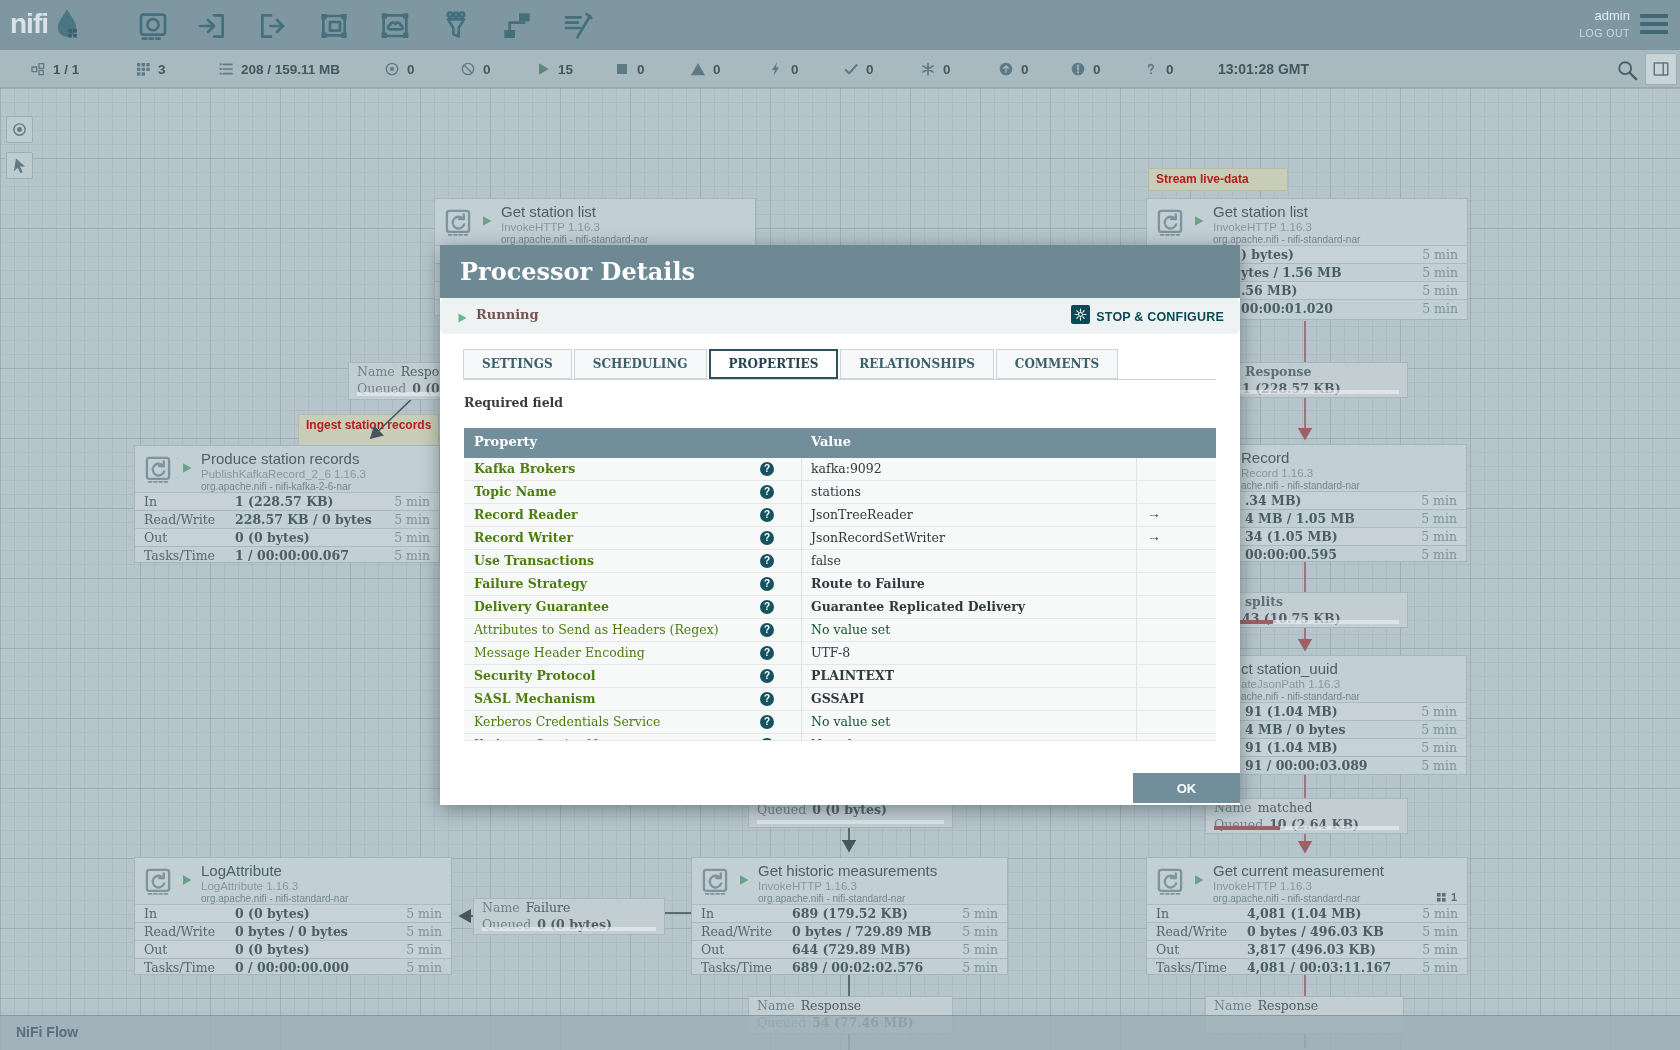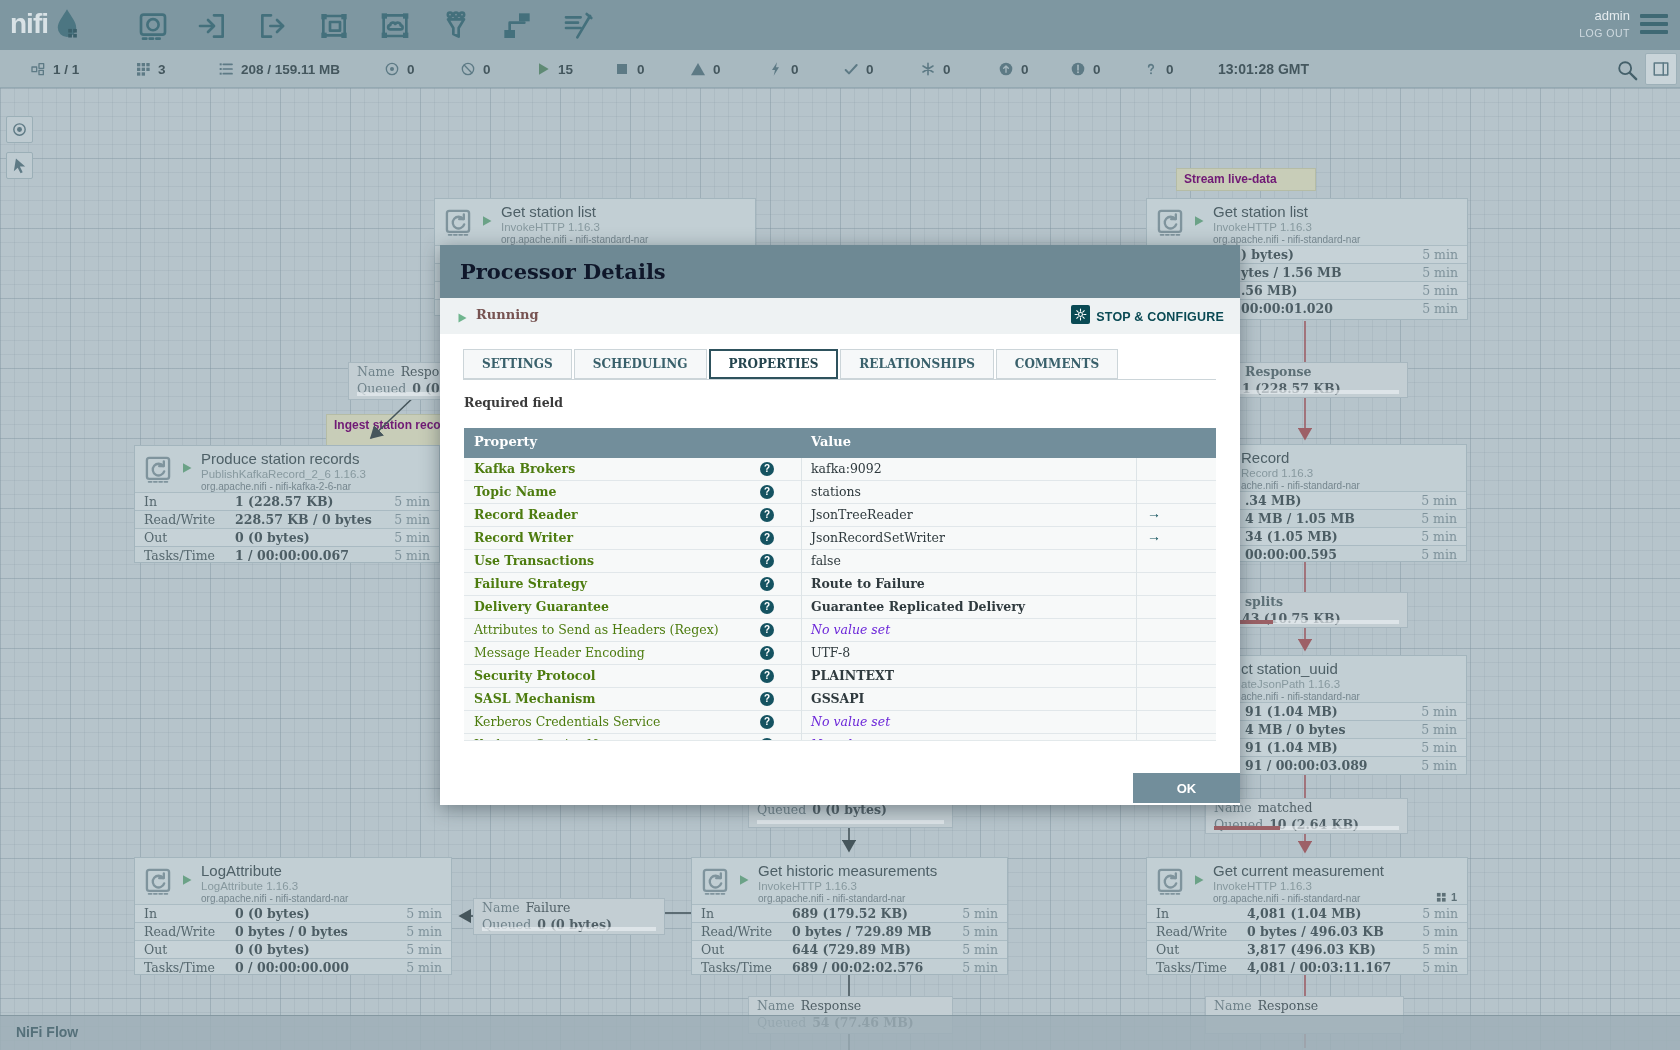--- a/index.html
+++ b/index.html
@@ -43,22 +43,22 @@
       linear-gradient(90deg, rgba(125,148,158,.33) 1px, transparent 1px),
       linear-gradient(rgba(125,148,158,.16) 1px, transparent 1px),
       linear-gradient(90deg, rgba(125,148,158,.16) 1px, transparent 1px);
     background-size:70px 70px, 70px 70px, 14px 14px, 14px 14px; z-index:0; }
   #wires { position:absolute; left:0; top:0; width:1680px; height:1050px; z-index:2; pointer-events:none; }
 
   .canvas-tool { position:absolute; width:27px; height:27px; background:#becbd1; border:1px solid #9bafb7;
     border-radius:2px; color:#5e7a85; z-index:4; cursor:pointer; }
   .canvas-tool svg { width:17px; height:17px; margin:4px; }
 
-  .nlabel { position:absolute; background:#c8cdb8; border:1px solid #b5bca5; color:#701a75;
-    font-size:12px; font-weight:bold; padding:3px 7px; z-index:1; white-space:nowrap;margin-left:28px; }
+  .nlabel { position:absolute; background:#c8cdb8; border:1px solid #b5bca5; color:#b91c1c;
+    font-size:12px; font-weight:bold; padding:3px 7px; z-index:1; white-space:nowrap; }
 
   
   .proc { position:absolute; background:#c2cfd4; border:1px solid #a3b5bd; z-index:3; cursor:pointer; }
   .proc-head { position:absolute; left:0; top:0; right:0; height:46px; }
   .proc-stamp { position:absolute; left:9px; top:9px; width:28px; height:28px; color:#7f949d; }
   .proc-stamp svg { width:28px; height:28px; }
   .proc-play { position:absolute; left:46px; top:14px; width:12px; height:12px; color:#6ba287; }
   .proc-play svg { width:12px; height:12px; }
   .proc-name { position:absolute; left:66px; top:4px; font-size:15px; color:#4e6067; white-space:nowrap; }
   .proc-type { position:absolute; left:66px; top:22px; font-size:11.5px; color:#87999f; white-space:nowrap; }
@@ -91,23 +91,23 @@
 
   
   #bottombar { position:absolute; left:0; top:1015px; width:1680px; height:35px;
     background:rgba(158,175,183,.82); border-top:1px solid rgba(116,138,148,.65); z-index:6;padding-left:24px; }
   #breadcrumb { position:absolute; left:16px; top:8px; font-size:14px; font-weight:bold; color:#55707a; cursor:pointer; }
 
   
   #dialog { position:absolute; left:440px; top:245px; width:800px; height:560px; background:#fff;
     box-shadow:0 4px 18px rgba(30,45,52,.45); z-index:10; }
   #dialog-header { position:absolute; left:0; top:0; width:100%; height:53px; background:#6e8994; }
-  #dialog-title { position:absolute; left:20px; top:0; line-height:53px; color:#0f172a; font-size:21px;
+  #dialog-title { position:absolute; left:20px; top:0; line-height:53px; color:#ffffff; font-size:24px;
     font-weight:bold; font-family:"DejaVu Serif", serif; }
-  #dialog-status { position:absolute; left:0; top:53px; width:100%; height:36px; background:#eef2f3; }
+  #dialog-status { position:absolute; left:0; top:53px; width:100%; height:36px; background:#eef2f3;border-radius:6px; }
   #run-icon { position:absolute; left:16px; top:12px; width:12px; height:12px; color:#6fb58e; }
   #run-icon svg { width:12px; height:12px; }
   #run-text { position:absolute; left:36px; top:9px; font-size:13px; font-weight:bold; color:#775351;
     font-family:"DejaVu Serif", serif; }
   #stop-config { position:absolute; right:16px; top:7px; display:flex; align-items:flex-end; gap:6px; cursor:pointer; }
   #stop-config .gear-box { width:19px; height:19px; background:#0a4a54; border-radius:2px; color:#fff; }
   #stop-config .gear-box svg { width:13px; height:13px; margin:3px; }
   #stop-config .txt { font-size:12.5px; font-weight:bold; color:#0a4a54; letter-spacing:.2px; }
 
   #tabs { position:absolute; left:23px; top:104px; right:24px; height:31px; display:flex;
@@ -129,21 +129,21 @@
   .prow { position:relative; height:23px; background:#f7f9f9; border-bottom:1px solid #e1e7ea; }
   .prow .pname { position:absolute; left:10px; top:3px; font-size:12.5px; color:#4d7c0f;
     font-family:"DejaVu Serif", serif; white-space:nowrap; }
   .prow.req .pname { font-weight:bold; }
   .prow .help { position:absolute; left:296px; top:4px; width:14px; height:14px; border-radius:50%;
     background:#155361; color:#fff; font-size:10px; font-weight:bold; text-align:center; line-height:14px;
     cursor:pointer; font-family:"Liberation Sans", sans-serif; }
   .prow .pval { position:absolute; left:347px; top:3px; font-size:12.5px; color:#2f3a3e;
     font-family:"DejaVu Serif", serif; white-space:nowrap; }
   .prow.vbold .pval { font-weight:bold; }
-  .prow.novalue .pval { color:#6d28d9;font-style:italic; }
+  .prow.novalue .pval { color:#14532d; }
   .prow .vline1 { position:absolute; left:337px; top:0; bottom:-1px; width:1px; background:#dde4e7; }
   .prow .vline2 { position:absolute; left:672px; top:0; bottom:-1px; width:1px; background:#dde4e7; }
   .prow .goto { position:absolute; left:683px; top:1px; font-size:14px; font-weight:bold; color:#0e4f5a;
     cursor:pointer; }
 
   #ok-btn { position:absolute; left:693px; top:528px; width:107px; height:30px; background:#728e9b;
     border:none; color:#fff; font-size:13px; font-weight:bold; font-family:"Liberation Sans", sans-serif;
     cursor:pointer; }
 </style>
 </head>

